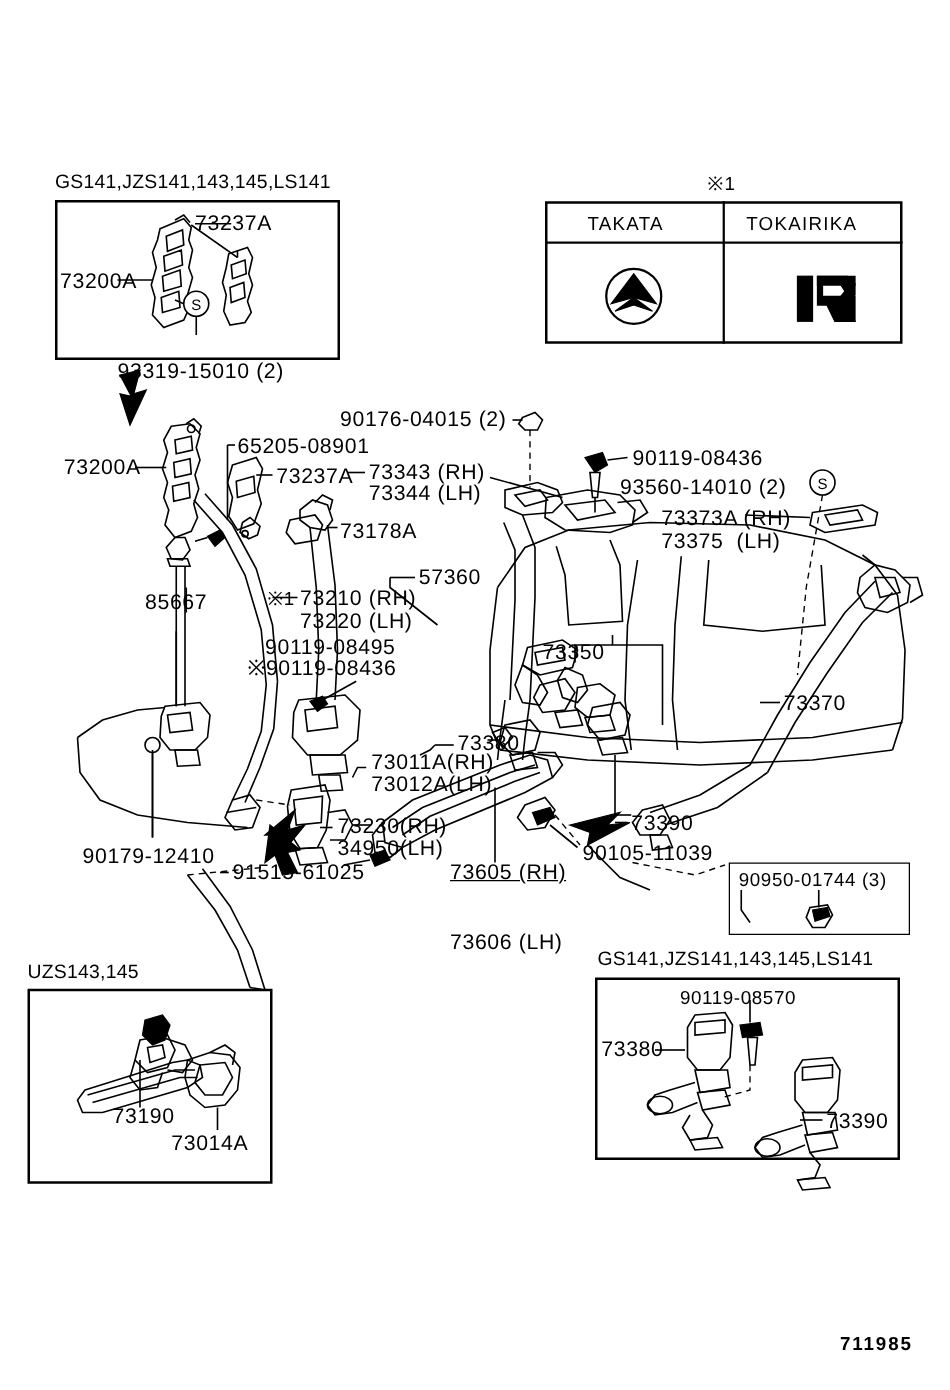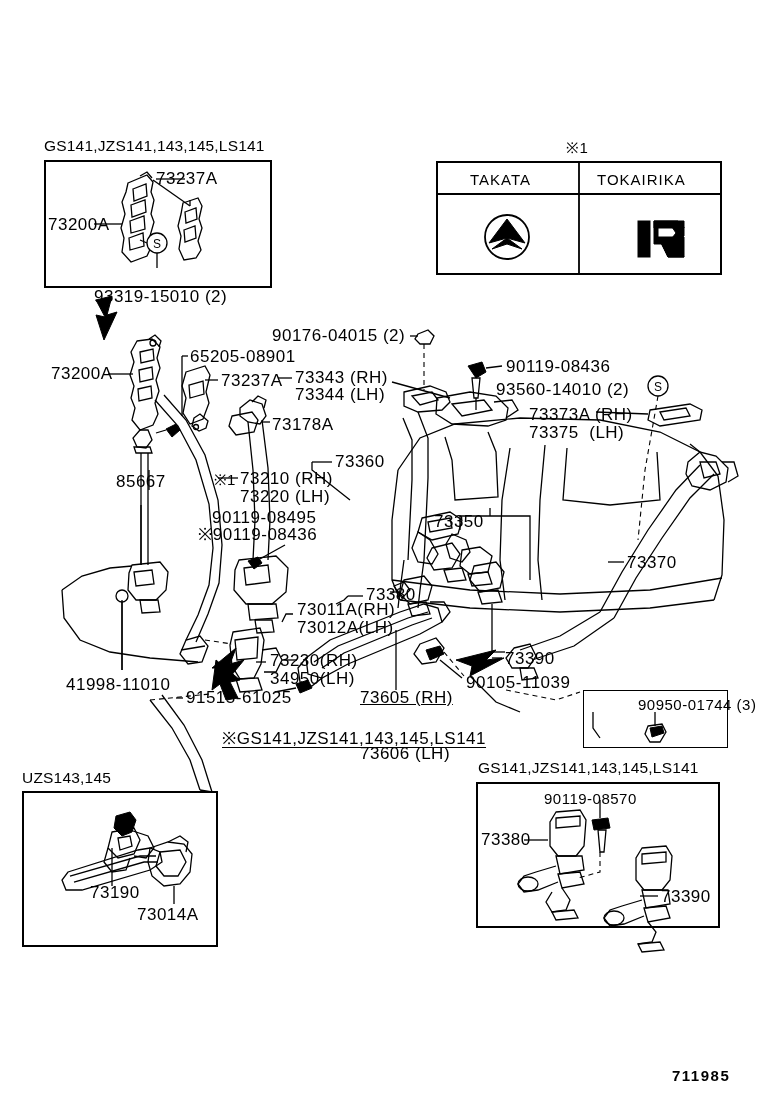--- a/index.html
+++ b/index.html
@@ -71,44 +71,43 @@
   <div class="lbl" style="left:190px; top:348px;">65205-08901</div>
   <div class="lbl" style="left:221px; top:372px;">73237A</div>
   <div class="lbl" style="left:295px; top:369px;">73343 (RH)</div>
   <div class="lbl" style="left:295px; top:386px;">73344 (LH)</div>
   <div class="lbl" style="left:272px; top:327px;">90176-04015 (2)</div>
   <div class="lbl" style="left:506px; top:358px;">90119-08436</div>
   <div class="lbl" style="left:496px; top:381px;">93560-14010 (2)</div>
   <div class="lbl" style="left:529px; top:406px;">73373A (RH)</div>
   <div class="lbl" style="left:529px; top:424px;">73375  (LH)</div>
   <div class="lbl" style="left:272px; top:416px;">73178A</div>
-  <div class="lbl" style="left:335px; top:453px;">73360</div>
+  <div class="lbl" style="left:335px; top:453px;">57360</div>
   <div class="lbl" style="left:214px; top:472px; font-size:15px;">※1</div>
   <div class="lbl" style="left:240px; top:470px;">73210 (RH)</div>
   <div class="lbl" style="left:240px; top:488px;">73220 (LH)</div>
   <div class="lbl" style="left:212px; top:509px;">90119-08495</div>
   <div class="lbl" style="left:198px; top:526px;">※90119-08436</div>
   <div class="lbl" style="left:116px; top:473px;">85667</div>
   <div class="lbl" style="left:434px; top:513px;">73350</div>
   <div class="lbl" style="left:627px; top:554px;">73370</div>
   <div class="lbl" style="left:366px; top:586px;">73380</div>
   <div class="lbl" style="left:297px; top:601px;">73011A(RH)</div>
   <div class="lbl" style="left:297px; top:619px;">73012A(LH)</div>
   <div class="lbl" style="left:270px; top:652px;">73230(RH)</div>
   <div class="lbl" style="left:270px; top:670px;">34950(LH)</div>
   <div class="lbl" style="left:505px; top:650px;">73390</div>
   <div class="lbl" style="left:466px; top:674px;">90105-11039</div>
   <div class="lbl" style="left:360px; top:689px;text-decoration:underline;">73605 (RH)</div>
   <div class="lbl" style="left:360px; top:745px;">73606 (LH)</div>
-  <div class="lbl" style="left:66px; top:676px;">41998-11010</div>
+  <div class="lbl" style="left:66px; top:676px;">90179-12410</div>
   <div class="lbl" style="left:186px; top:689px;">91515-61025</div>
-  <div class="lbl ul" style="left:222px; top:730px;">※GS141,JZS141,143,145,LS141</div>
 
   <div class="boxframe thin" style="left:583px; top:690px; width:145px; height:58px;"></div>
-  <div class="lbl sm" style="left:591px; top:697px;margin-left:47px;">90950-01744 (3)</div>
+  <div class="lbl sm" style="left:591px; top:697px;">90950-01744 (3)</div>
 
   <div class="lbl hdr" style="left:22px; top:770px;">UZS143,145</div>
   <div class="boxframe" style="left:22px; top:791px; width:196px; height:156px;"></div>
   <div class="lbl" style="left:90px; top:884px;">73190</div>
   <div class="lbl" style="left:137px; top:906px;">73014A</div>
 
   <div class="lbl hdr" style="left:478px; top:760px;">GS141,JZS141,143,145,LS141</div>
   <div class="boxframe" style="left:476px; top:782px; width:244px; height:146px;"></div>
   <div class="lbl sm" style="left:544px; top:791px;">90119-08570</div>
   <div class="lbl" style="left:481px; top:831px;">73380</div>

